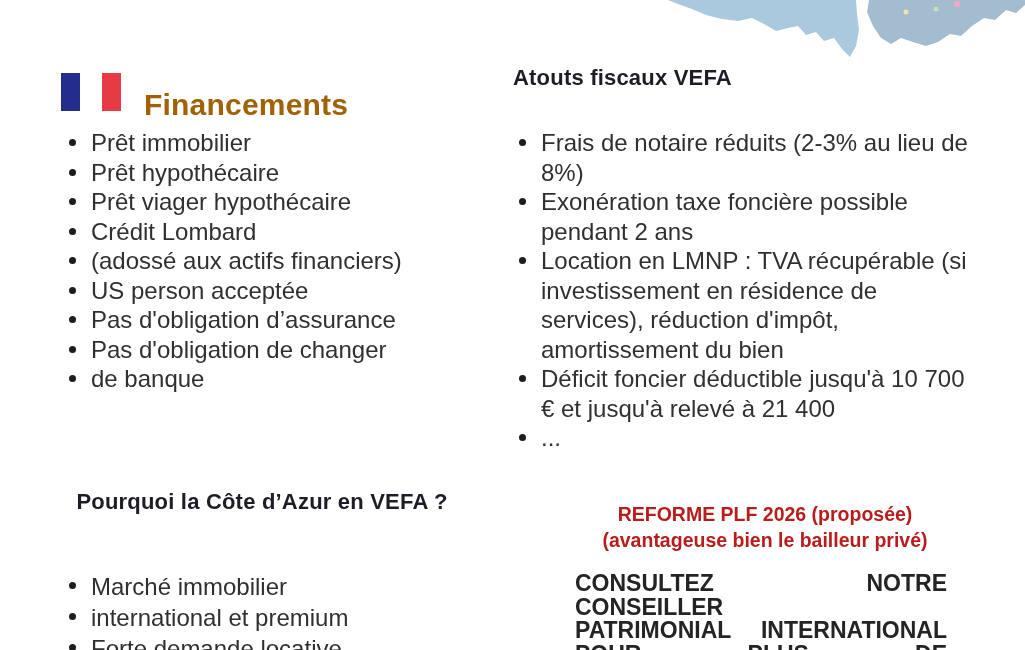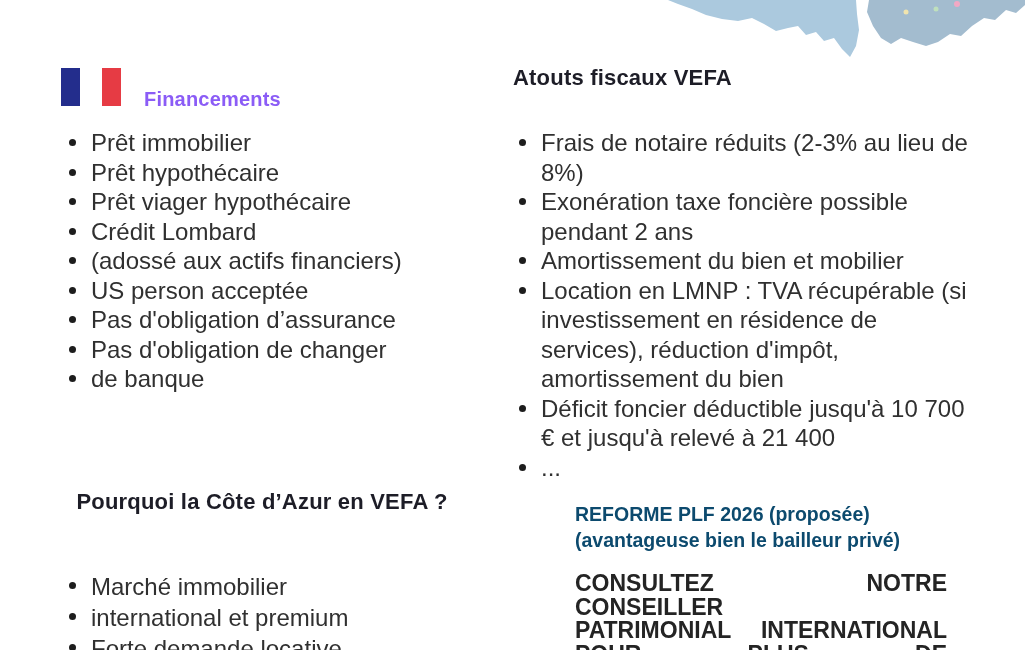--- a/index.html
+++ b/index.html
@@ -48,23 +48,23 @@
   }
   .flag .bar {
     position: absolute;
     top: 1px;
     width: 19px;
     height: 38px;
   }
   .flag .bar.blue { left: 0; background: #232d8c; }
   .flag .bar.red  { left: 41px; background: #e63b44; }
   .fin-title-row .heading-inline {
-    font-size: 20px;
+    font-size: 30px;
     font-weight: 700;
-    color: #8b5cf6;
+    color: #a16207;
     margin-left: 23px;
     letter-spacing: 0.2px;
     margin-top: 26px;
   }
   
   ul.blist {
     position: absolute;
     list-style: none;
     margin: 0;
     padding: 0;
@@ -93,22 +93,23 @@
   #pourquoi-title    { left: 62px; top: 484px; width: 400px; text-align: center; }
   #atouts-title      { left: 513px; top: 60px; }
   
   .reforme {
     position: absolute;
     left: 575px;
     top: 501px;
     width: 380px;
     font-size: 19.5px;
     font-weight: 700;
-    color: #0c4a6e;
+    color: #b91c1c;
     line-height: 26px;
+    text-align: center;
   }
   
   .consultez {
     position: absolute;
     left: 575px;
     top: 572px;
     width: 372px;
     font-size: 23px;
     font-weight: 700;
     color: #242424;
@@ -162,21 +163,20 @@
     <li>Marché immobilier</li>
     <li>international et premium</li>
     <li>Forte demande locative</li>
   </ul>
 
   <div class="heading" id="atouts-title">Atouts fiscaux VEFA</div>
 
   <ul class="blist" id="atouts-list">
     <li>Frais de notaire réduits (2-3% au lieu de 8%)</li>
     <li>Exonération taxe foncière possible pendant 2 ans</li>
-    <li>Amortissement du bien et mobilier</li>
     <li>Location en LMNP : TVA récupérable (si investissement en résidence de services), réduction d'impôt, amortissement du bien</li>
     <li>Déficit foncier déductible jusqu'à 10 700 € et jusqu'à relevé à 21 400</li>
     <li>...</li>
   </ul>
 
   <div class="reforme">
     <div>REFORME PLF 2026 (proposée)</div>
     <div>(avantageuse bien le bailleur privé)</div>
   </div>
 

